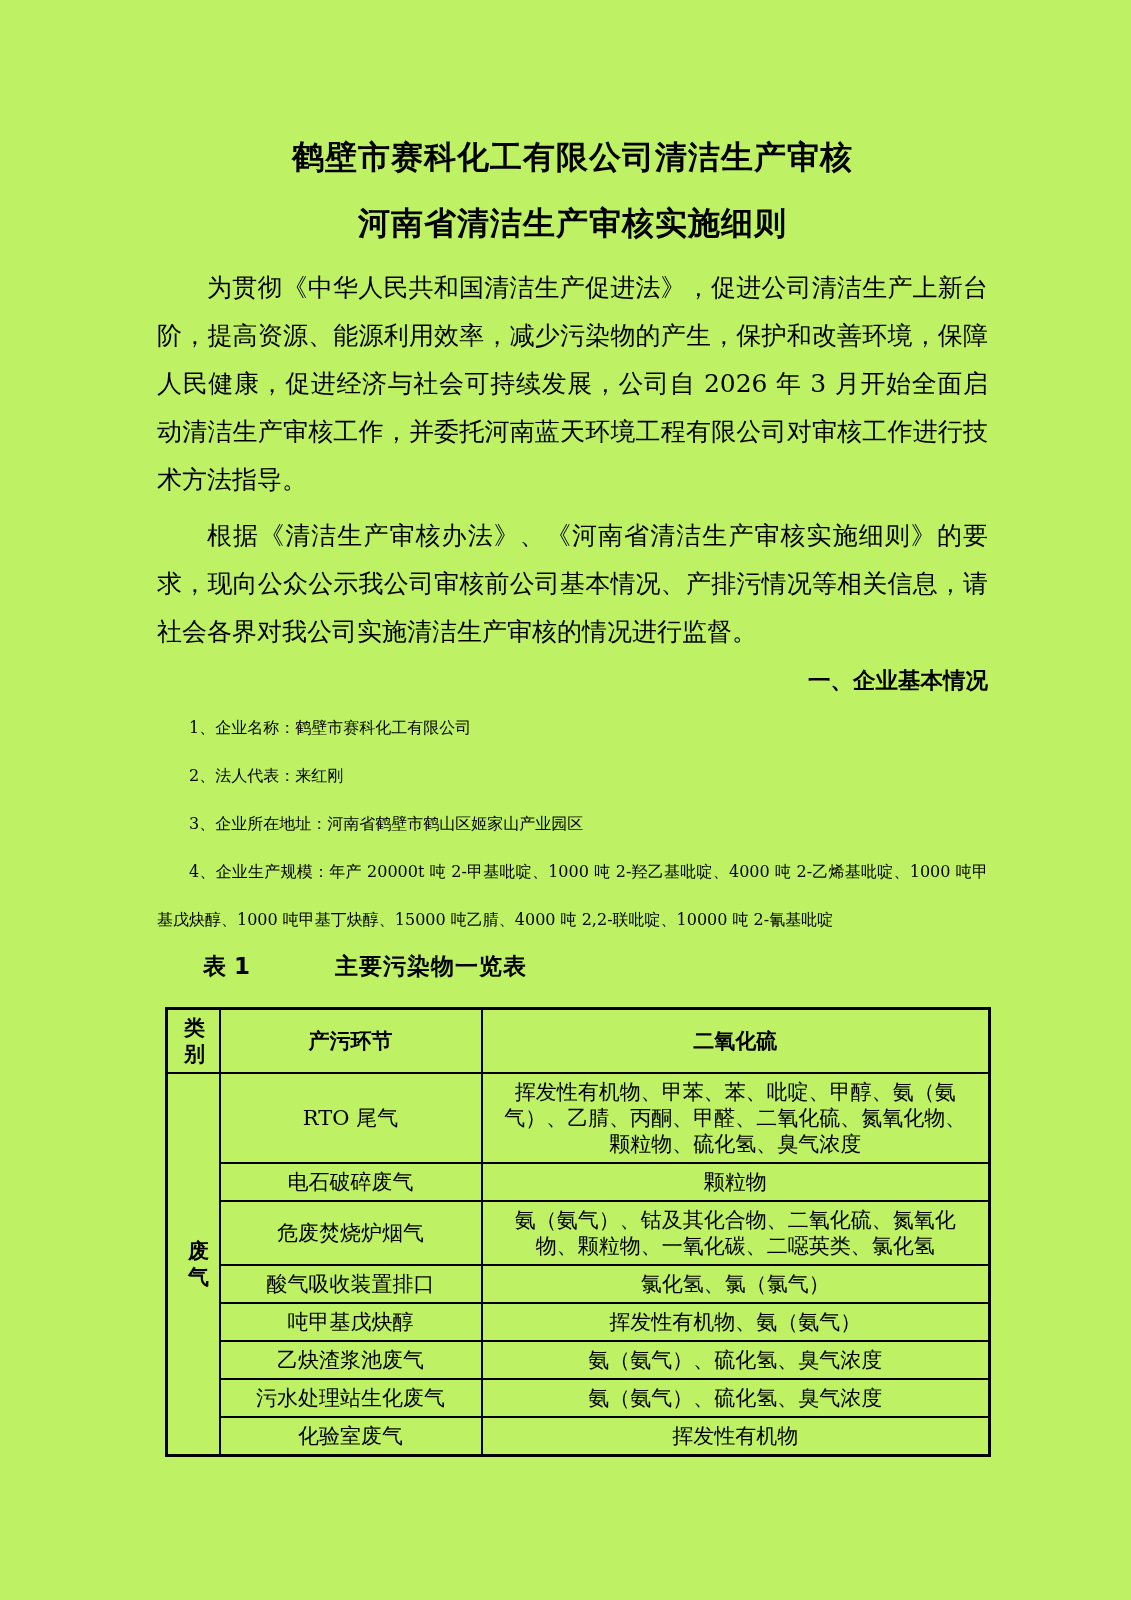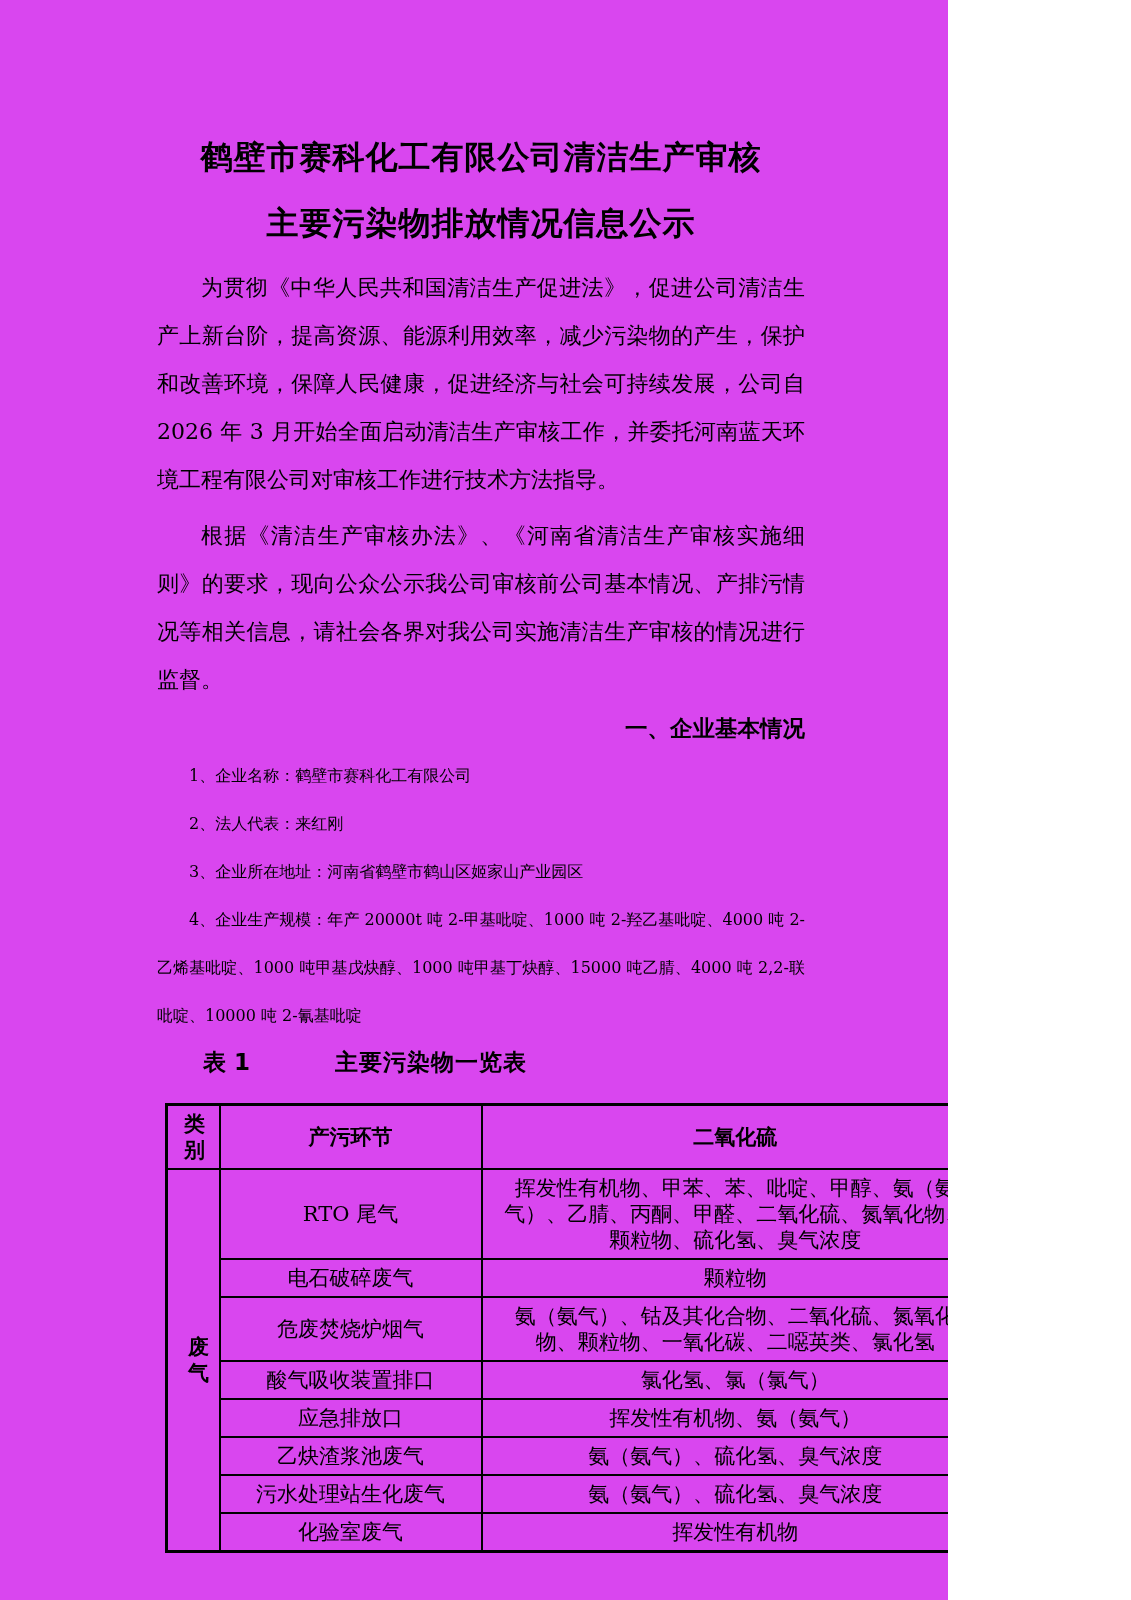--- a/index.html
+++ b/index.html
@@ -2,39 +2,39 @@
 <html><head>
 <meta charset="utf-8">
 <style>
   html, body {
     margin: 0;
     padding: 0;
     background: #ffffff;
   }
   .page {
     position: relative;
-    width: 948px;
+    width: 1131px;
     height: 1600px;
     box-sizing: border-box;
-    background: #d946ef;
+    background: #bef264;
     color: #000000;
     padding: 124px 143px 0 157px;
     font-family: "DejaVu Serif", "Liberation Serif", serif;
     overflow: hidden;
   }
   .doc-title {
     text-align: center;
     font-weight: bold;
     font-size: 32px;
     line-height: 66px;
     letter-spacing: 1px;
   }
   .body-para {
     margin: 8px 0 0 0;
-    font-size: 22px;
+    font-size: 25px;
     line-height: 48px;
     text-align: justify;
     text-indent: 2em;
   }
   .body-para.first { margin-top: 8px; }
   .section-heading {
     margin: 0;
     font-size: 22.5px;
     font-weight: bold;
     line-height: 48px;
@@ -85,21 +85,21 @@
   }
   td.factors-cell { padding: 5px 10px; }
 </style>
 </head>
 <body>
 
 <div class="page">
 
   <div class="doc-title">
     <div>鹤壁市赛科化工有限公司清洁生产审核</div>
-    <div>主要污染物排放情况信息公示</div>
+    <div>河南省清洁生产审核实施细则</div>
   </div>
 
   <p class="body-para first">为贯彻《中华人民共和国清洁生产促进法》，促进公司清洁生产上新台阶，提高资源、能源利用效率，减少污染物的产生，保护和改善环境，保障人民健康，促进经济与社会可持续发展，公司自 2026 年 3 月开始全面启动清洁生产审核工作，并委托河南蓝天环境工程有限公司对审核工作进行技术方法指导。</p>
 
   <p class="body-para">根据《清洁生产审核办法》、《河南省清洁生产审核实施细则》的要求，现向公众公示我公司审核前公司基本情况、产排污情况等相关信息，请社会各界对我公司实施清洁生产审核的情况进行监督。</p>
 
   <h2 class="section-heading">一、企业基本情况</h2>
 
   <p class="item-para">1、企业名称：鹤壁市赛科化工有限公司</p>
   <p class="item-para">2、法人代表：来红刚</p>
@@ -136,21 +136,21 @@
       </tr>
       <tr>
         <td>危废焚烧炉烟气</td>
         <td class="factors-cell">氨（氨气）、钴及其化合物、二氧化硫、氮氧化物、颗粒物、一氧化碳、二噁英类、氯化氢</td>
       </tr>
       <tr>
         <td>酸气吸收装置排口</td>
         <td class="factors-cell">氯化氢、氯（氯气）</td>
       </tr>
       <tr>
-        <td>应急排放口</td>
+        <td>吨甲基戊炔醇</td>
         <td class="factors-cell">挥发性有机物、氨（氨气）</td>
       </tr>
       <tr>
         <td>乙炔渣浆池废气</td>
         <td class="factors-cell">氨（氨气）、硫化氢、臭气浓度</td>
       </tr>
       <tr>
         <td>污水处理站生化废气</td>
         <td class="factors-cell">氨（氨气）、硫化氢、臭气浓度</td>
       </tr>

